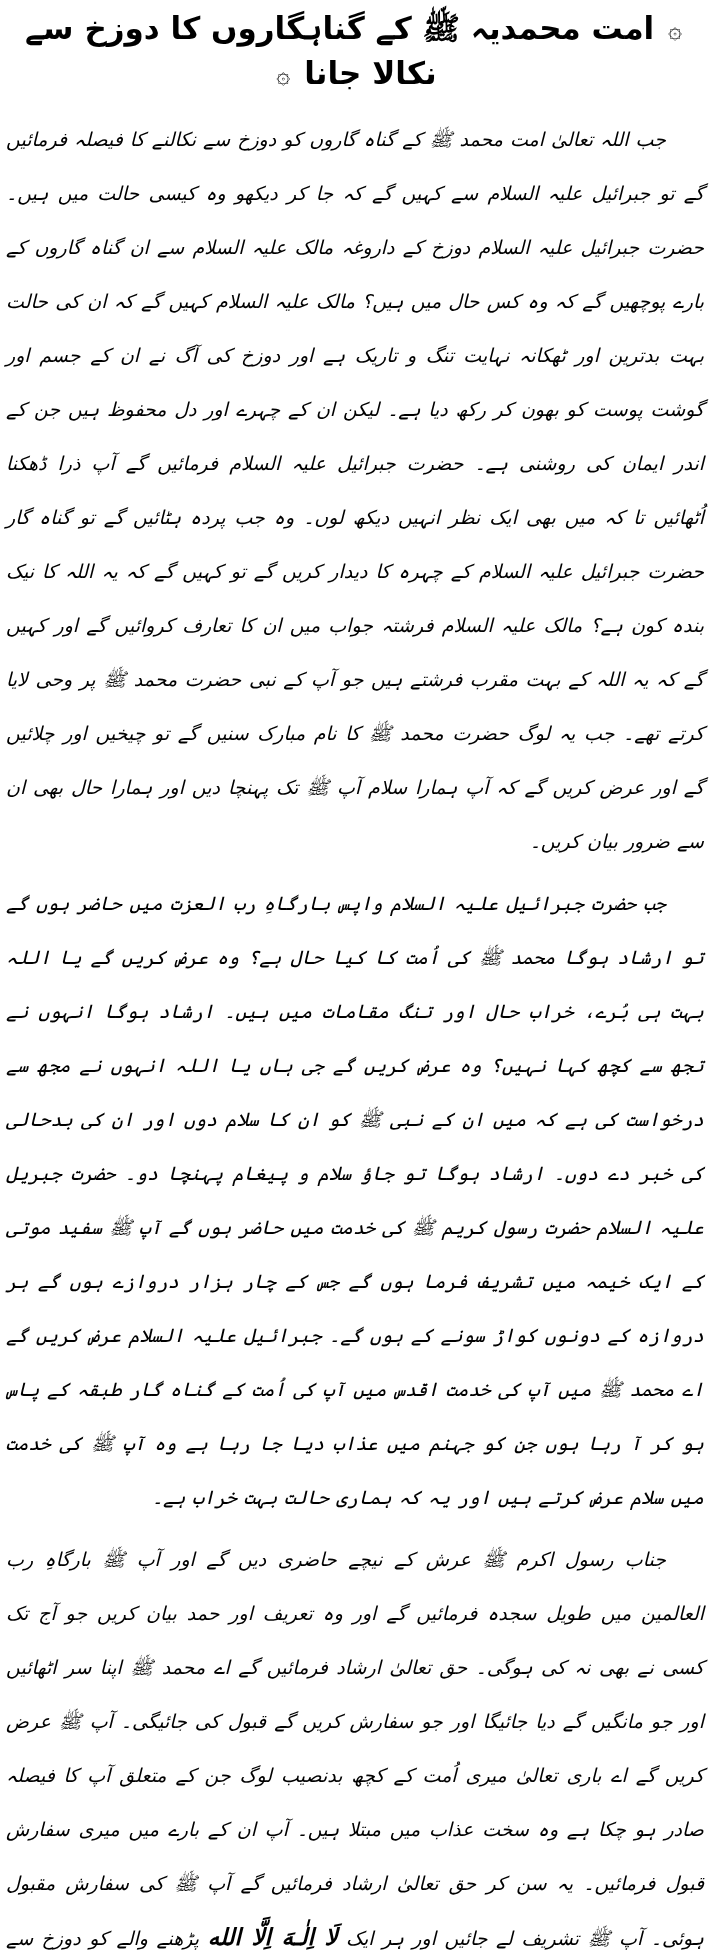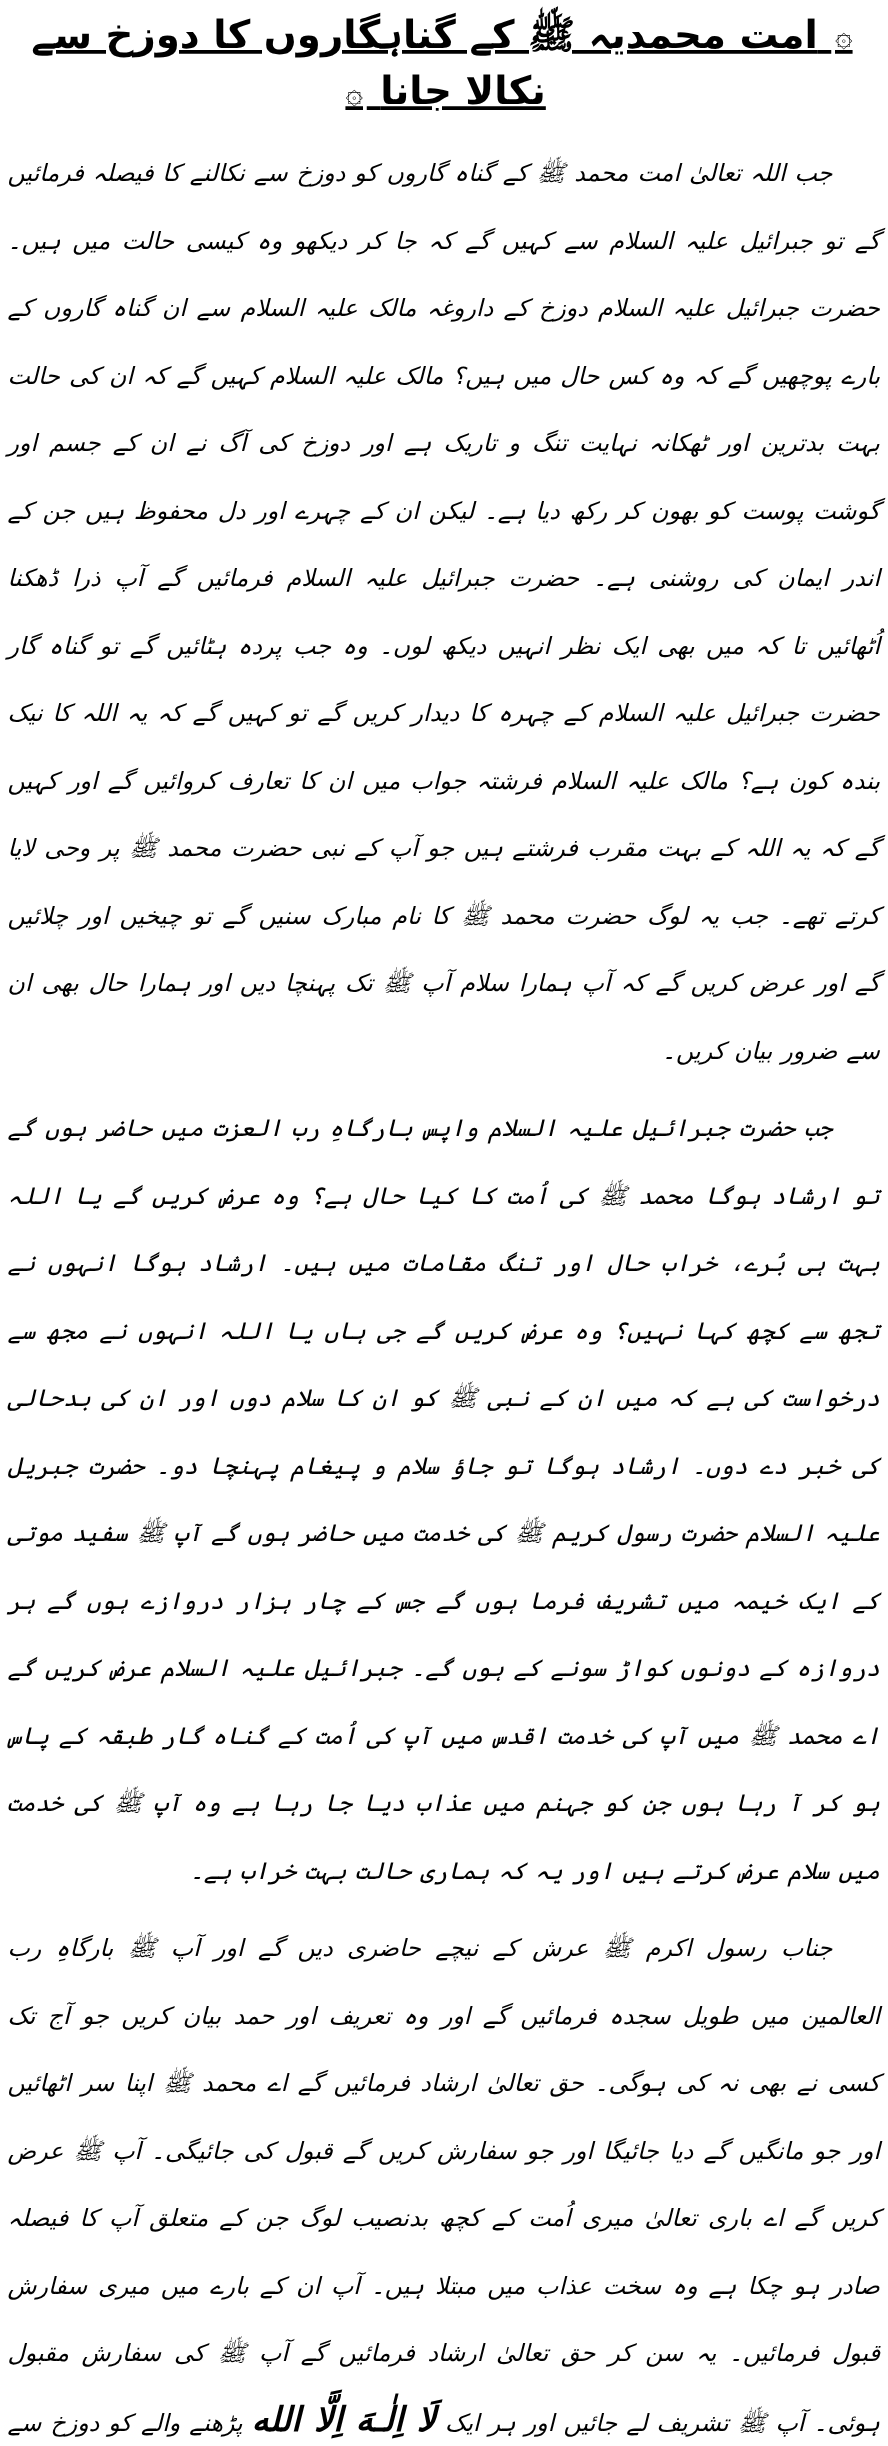--- a/index.html
+++ b/index.html
@@ -20,21 +20,20 @@
     overflow: hidden;
   }
   .title-row {
     text-align: center;
     font-weight: bold;
     font-size: 31px;
     line-height: 1.45;
     margin: 2px 0 16px 0;
     letter-spacing: 0px;
     color: #000000;
-    text-decoration: underline;
   }
   .title-text {
     font-weight: bold;
   }
   .ornament {
     font-size: 24px;
     vertical-align: middle;
     padding: 0 3px;
     font-weight: normal;
   }
@@ -42,21 +41,21 @@
     font-size: 19px;
     line-height: 54px;
     text-align: justify;
     margin: 0 0 8px 0;
     text-indent: 38px;
     word-spacing: 1px;
     font-style: italic;
   }
   .kalima {
     font-weight: bold;
-    font-size: 27px;
+    font-size: 23px;
   }
 </style>
 </head>
 <body>
 
 <div class="page">
 
   <div class="title-row">
     <span class="ornament">۞</span>
     <span class="title-text">امت محمدیہ ﷺ کے گناہگاروں کا دوزخ سے نکالا جانا</span>

